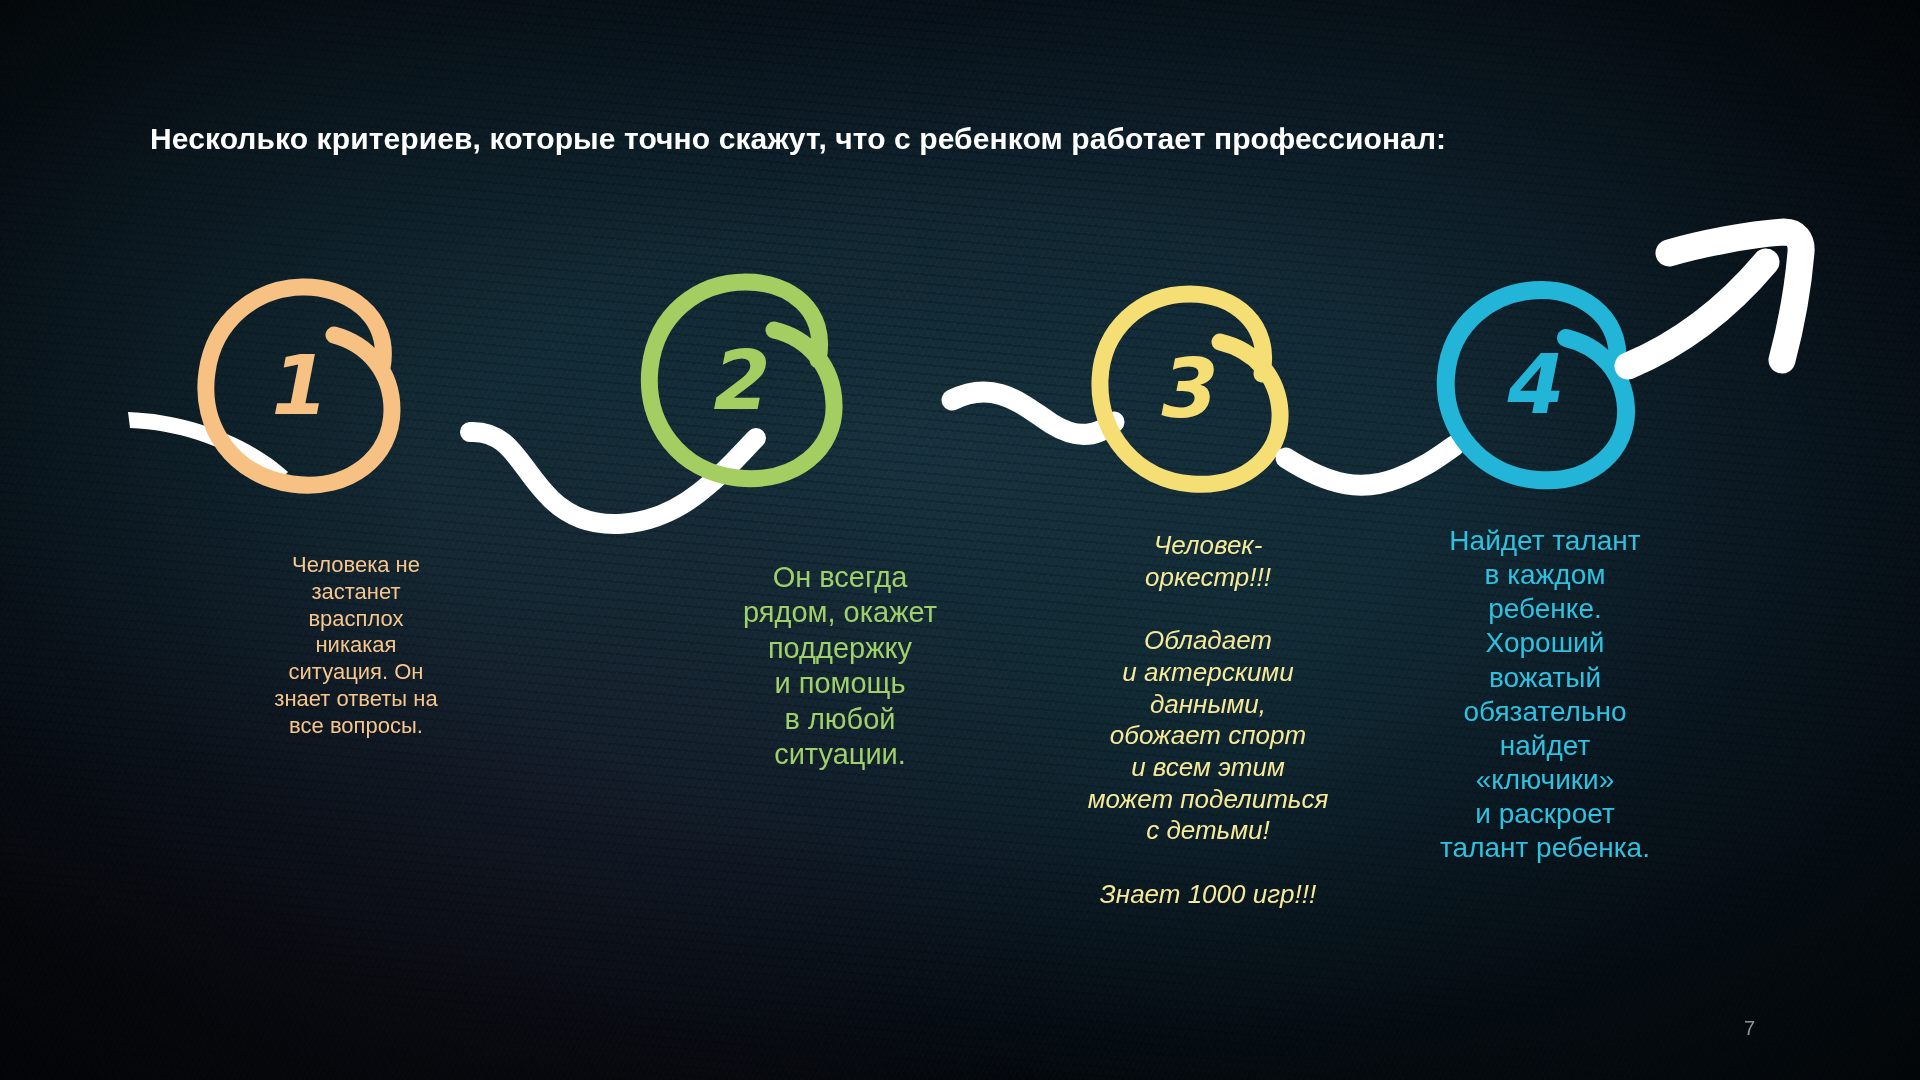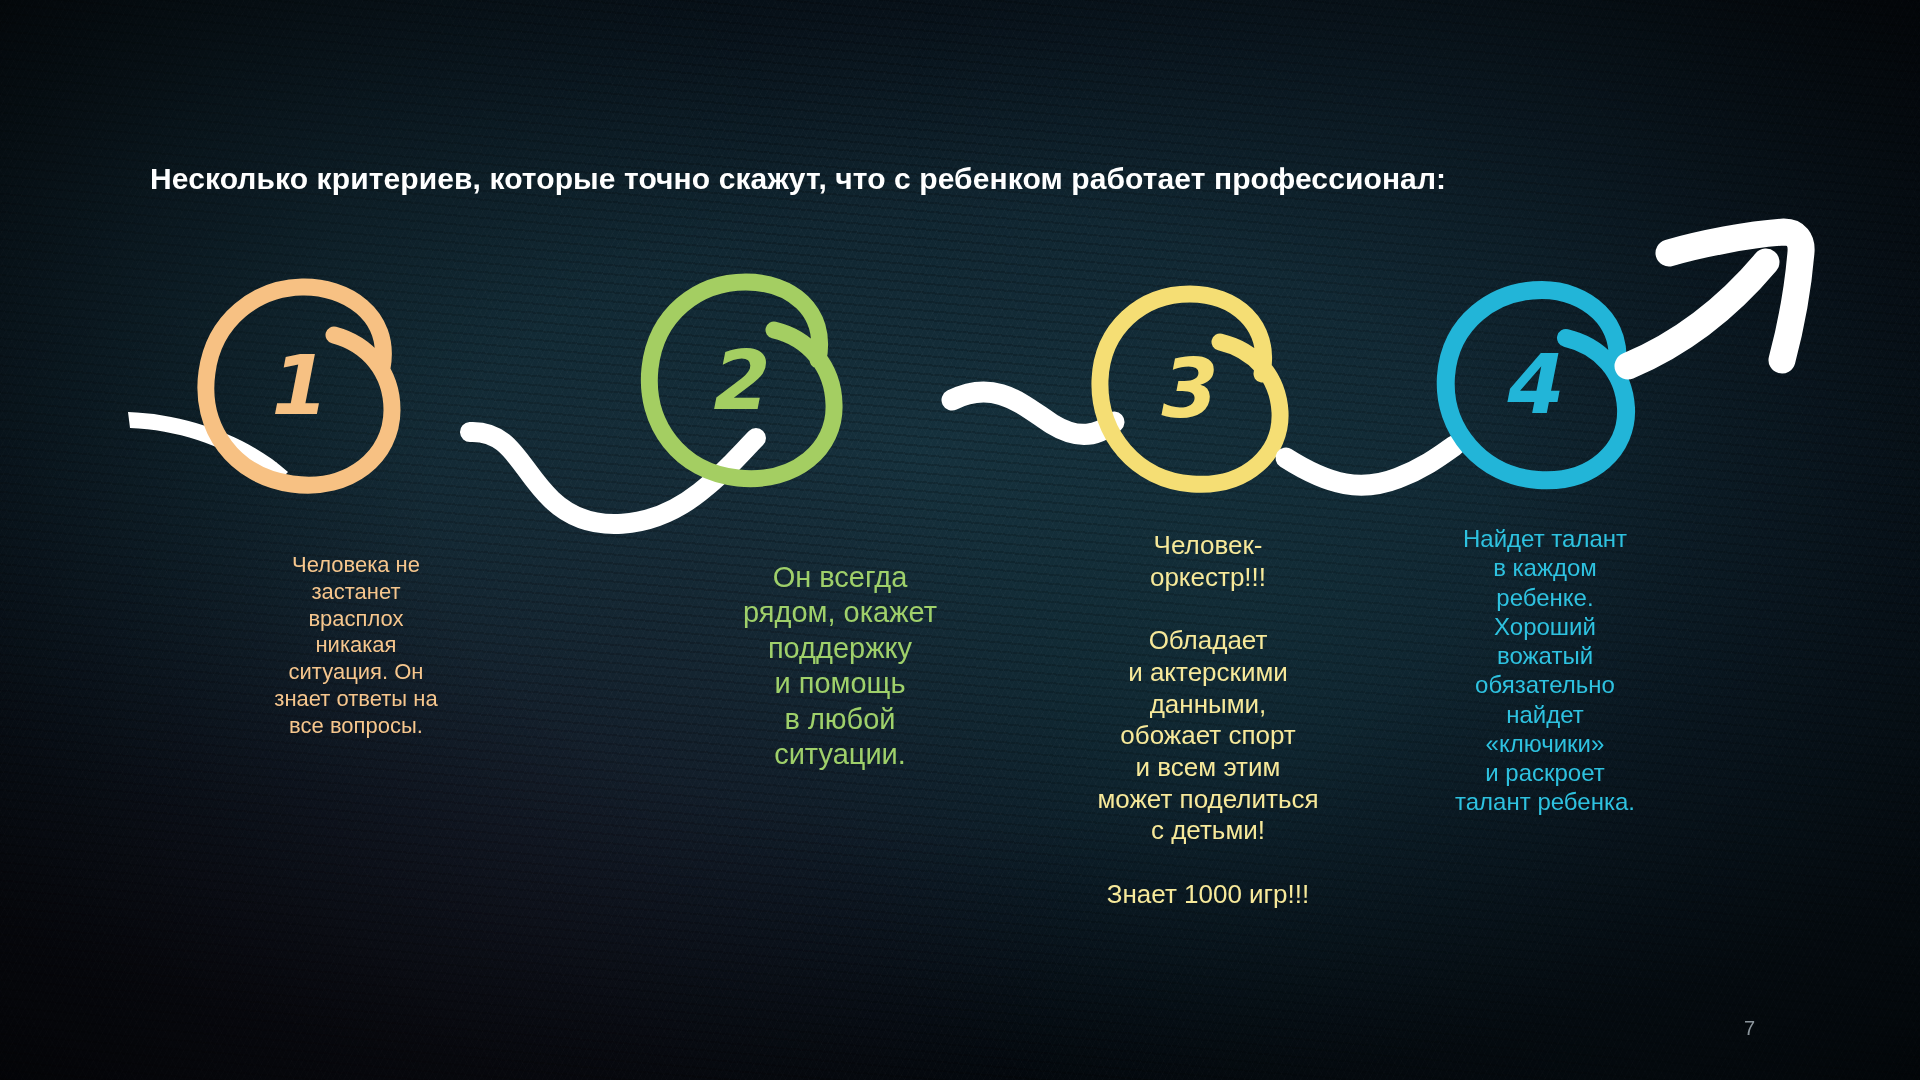--- a/index.html
+++ b/index.html
@@ -53,21 +53,20 @@
   #title {
     position: absolute;
     left: 150px;
     top: 122px;
     width: 1660px;
     color: #ffffff;
     font-size: 30px;
     font-weight: bold;
     letter-spacing: .1px;
     white-space: nowrap;
-    margin-top: 40px;
   }
 
   
   #art {
     position: absolute;
     left: 0; top: 0;
     width: 1920px; height: 1080px;
     pointer-events: none;
   }
 
@@ -85,22 +84,22 @@
 
   
   .col {
     position: absolute;
     text-align: center;
     line-height: 1.22;
     white-space: pre-line;
   }
   #col1 { left: 196px;  top: 552px; width: 320px; font-size: 22px; color: #f6c68d; }
   #col2 { left: 690px;  top: 560px; width: 300px; font-size: 29px; color: #9fd06a; }
-  #col3 { left: 1058px; top: 530px; width: 300px; font-size: 26px; color: #f7e99a; }
-  #col4 { left: 1400px; top: 524px; width: 290px; font-size: 24px; color: #2ec2e0; }
+  #col3 { left: 1058px; top: 530px; width: 300px; font-size: 26px; color: #f7e99a; font-style: italic; }
+  #col4 { left: 1400px; top: 524px; width: 290px; font-size: 28px; color: #2ec2e0; }
 
   #page-number {
     position: absolute;
     right: 165px;
     bottom: 40px;
     color: #b9c4cc;
     font-size: 20px;
     opacity: .75;
   }
 </style>

